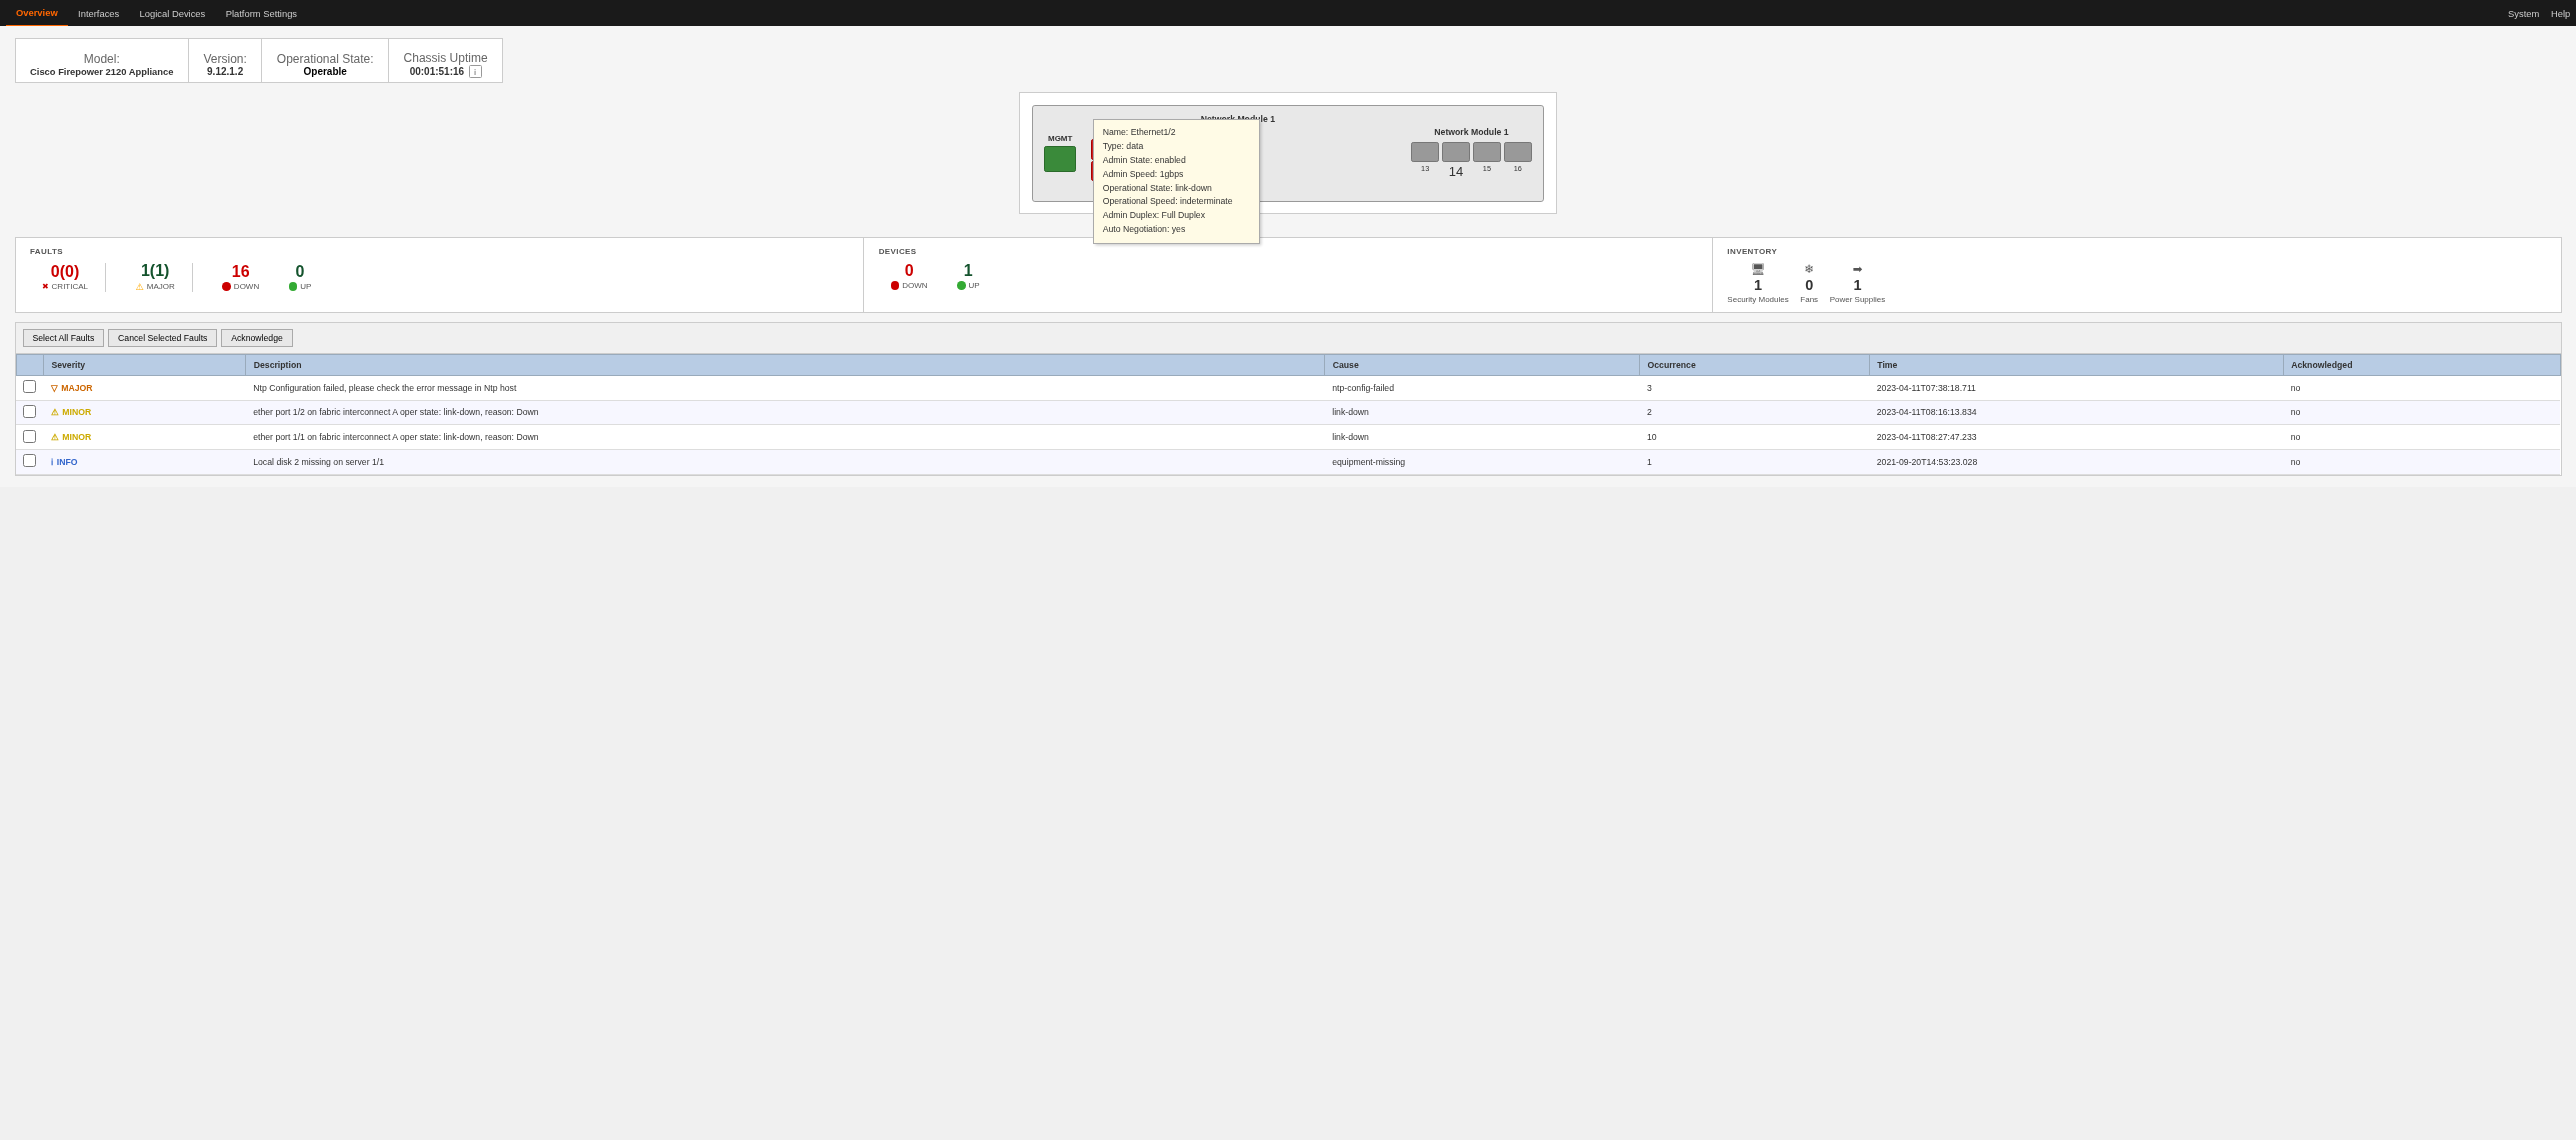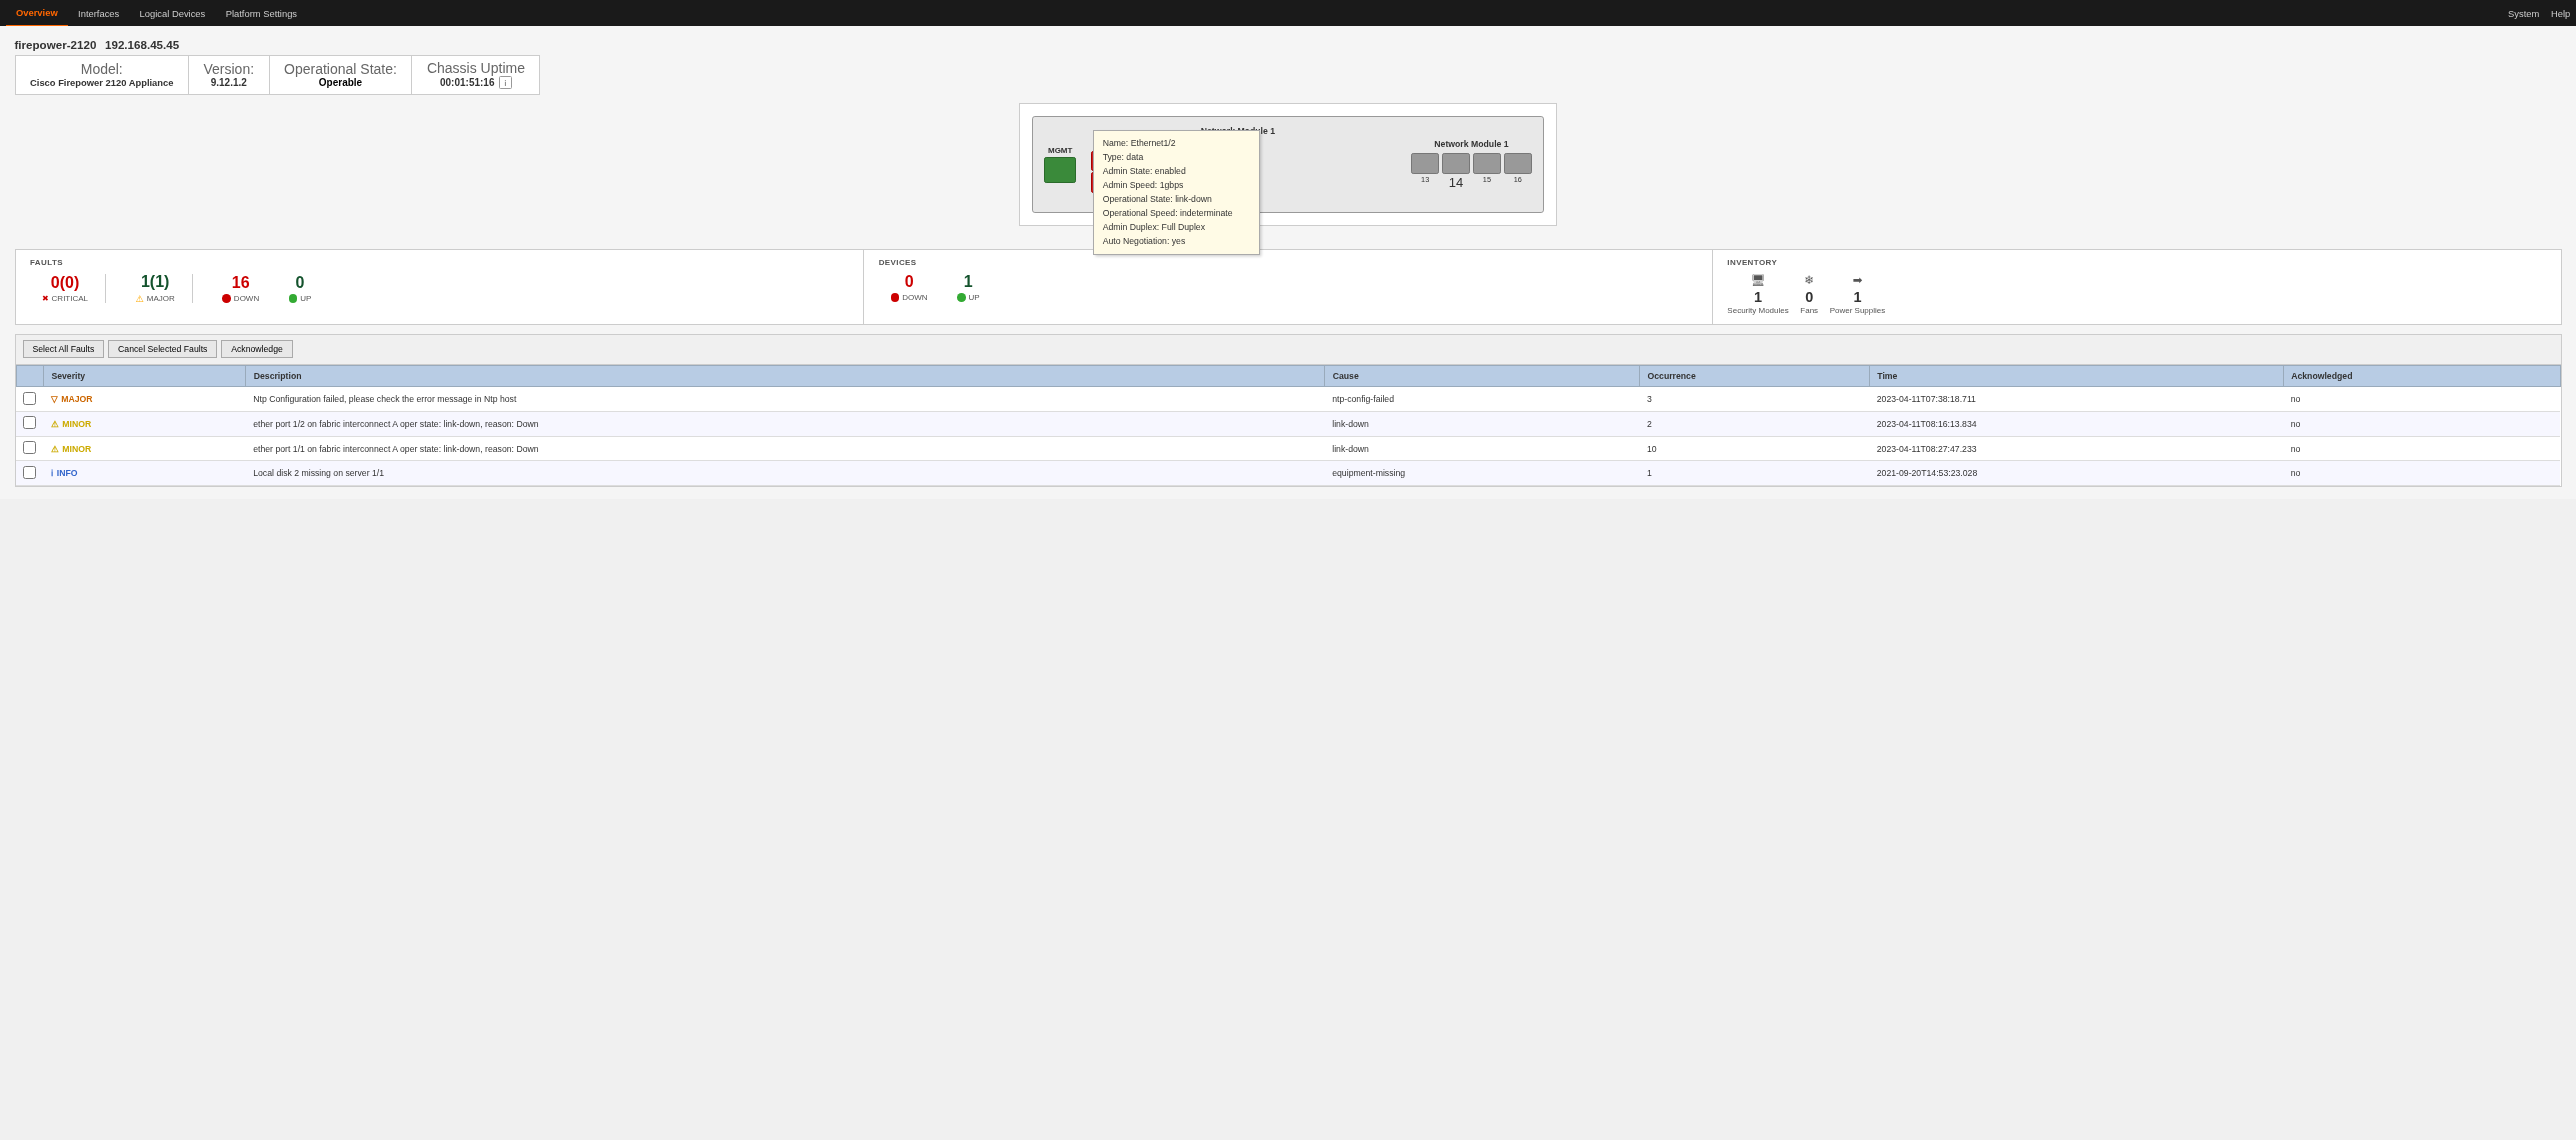--- a/index.html
+++ b/index.html
@@ -32,21 +32,21 @@
 
     
     .content { padding: 11.6px 14.5px; background: #f5f5f5; }
 
     
     .device-header { margin-bottom: 8.7px; }
     .device-title { font-size: 11.6px; font-weight: bold; display: flex; align-items: center; gap: 8.7px; margin-bottom: 4.4px; }
     .device-meta { display: flex; align-items: stretch; border: 0.7px solid #ccc; background: #fff; width: fit-content; }
     .device-meta-item { padding: 4.4px 14.5px; border-right: 0.7px solid #ccc; display: flex; flex-direction: column; align-items: center; justify-content: center; }
     .device-meta-item:last-child { border-right: none; }
-    .device-meta-label { font-size: 14px; color: #666; }
+    .device-meta-label { font-size: 12px; color: #666; margin-top: 8px; }
     .device-meta-value { font-size: 10px; font-weight: bold; color: #333; }
     .device-meta-value.operable { color: #000; }
     .device-meta-value.model { font-weight: bold; font-size: 9.4px; text-align: center; }
 
     
     .chassis-area {
       background: #fff;
       border: 0.7px solid #ccc;
       padding: 11.6px;
       margin-bottom: 11.6px;
@@ -196,24 +196,20 @@
   <div class="spacer"></div>
   <div class="nav-right">
     <span>System</span>
     <span>Help</span>
   </div>
 </nav>
 
 <div class="content">
 
   <div class="device-header">
-    <div class="device-title">
-      <strong>firepower-2120</strong>
-      <span>192.168.45.45</span>
-    </div>
     <div class="device-meta">
       <div class="device-meta-item">
         <span class="device-meta-label">Model:</span>
         <span class="device-meta-value model">Cisco Firepower 2120 Appliance</span>
       </div>
       <div class="device-meta-item">
         <span class="device-meta-label">Version:</span>
         <span class="device-meta-value">9.12.1.2</span>
       </div>
       <div class="device-meta-item">

